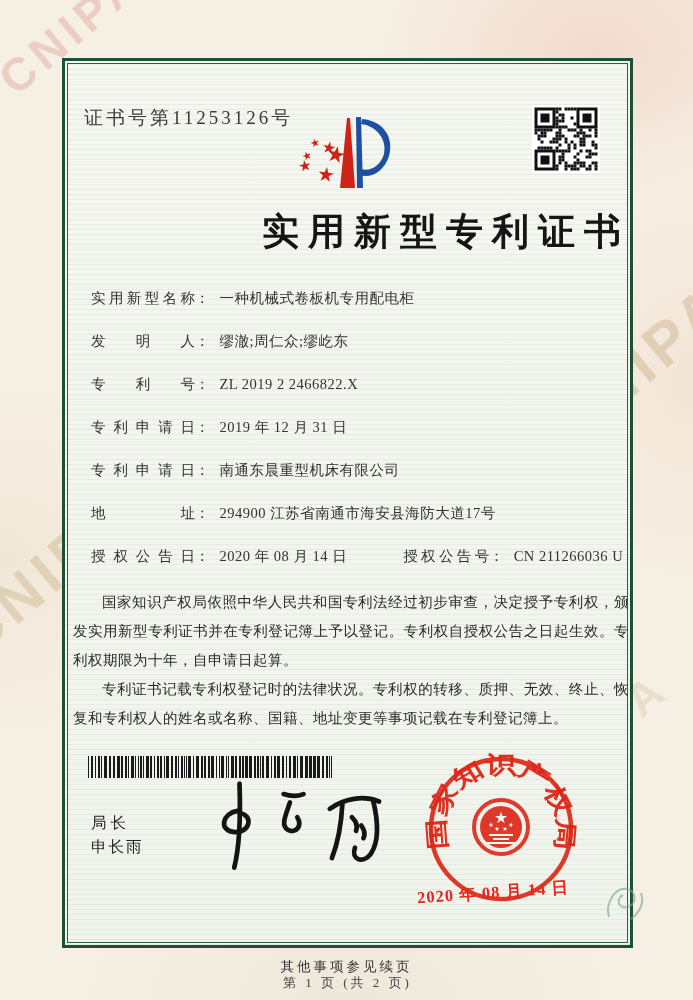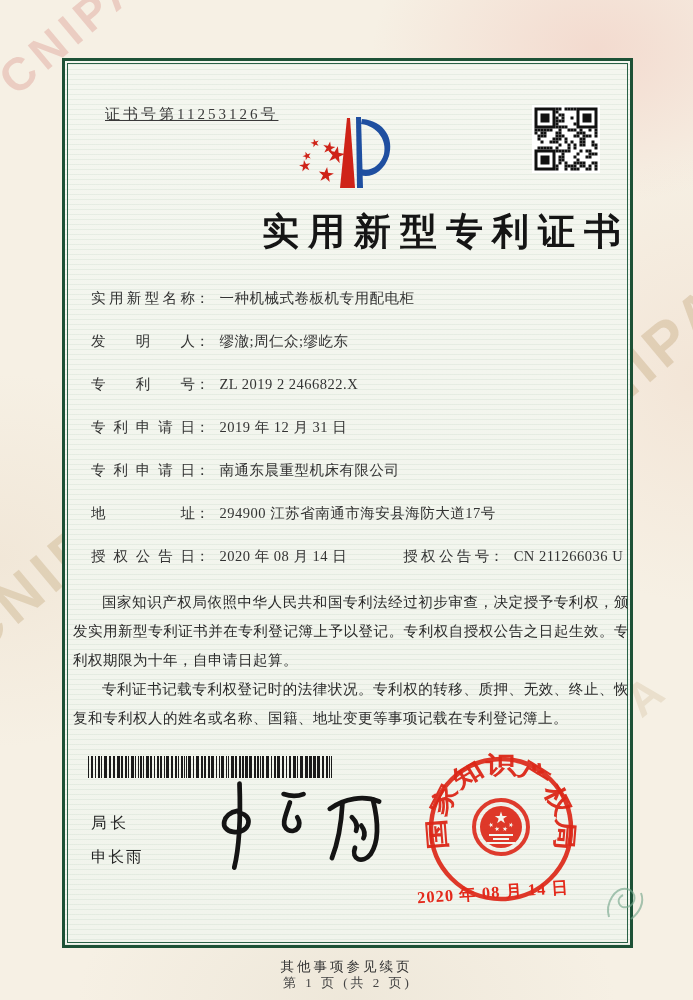--- a/index.html
+++ b/index.html
@@ -38,22 +38,22 @@
       repeating-linear-gradient(0deg, rgba(108,158,124,.10) 0 1px, transparent 1px 5px),
       linear-gradient(#f4f6ef,#f1f4ec);
     z-index:2;
   }
   .frame::before{
     content:""; position:absolute; inset:2px;
     border:1px solid #2a6147; pointer-events:none;
   }
 
   .cert-no{
-    position:absolute; left:40px; top:44px;
-    font-size:15px; letter-spacing:3px; color:#3a3a3a;text-decoration:underline;
+    position:absolute; left:19px; top:44px;
+    font-size:19px; letter-spacing:3px; color:#3a3a3a;
   }
 
   .logo{ position:absolute; left:216px; top:40px; }
   .qr{ position:absolute; right:30px; top:44px; background:#fff; }
 
   .title{
     position:absolute; left:0; top:146px; width:100%;
     text-align:right; font-size:37px; font-weight:bold;
     letter-spacing:9px; color:#151515;
   }
@@ -69,21 +69,21 @@
 
   .body-text{ position:absolute; left:8px; top:528px; width:556px; }
   .body-text p{
     font-size:14.5px; line-height:29px; color:#2a2a2a;
     text-indent:2em; text-align:justify; letter-spacing:.5px;font-family:Liberation Mono, monospace;
   }
 
   .barcode{ position:absolute; left:23px; top:695px; }
 
   .director{ position:absolute; left:26px; top:752px; font-size:15.5px; color:#222; }
-  .director .d-title{ letter-spacing:4px; margin-bottom:13px; }
+  .director .d-title{ letter-spacing:4px; margin-bottom:3px; }
   .director .d-name{ letter-spacing:2px; }
 
   .signature{ position:absolute; left:130px; top:710px; }
 
   .seal-wrap{ position:absolute; left:346px; top:678px; width:180px; height:180px; z-index:3; }
   .seal-date{
     position:absolute; left:352px; top:820px; width:180px; z-index:4;
     font-size:16.5px; font-weight:600; color:#e3291b;
     letter-spacing:1px; transform:rotate(-4deg); white-space:nowrap;
   }

